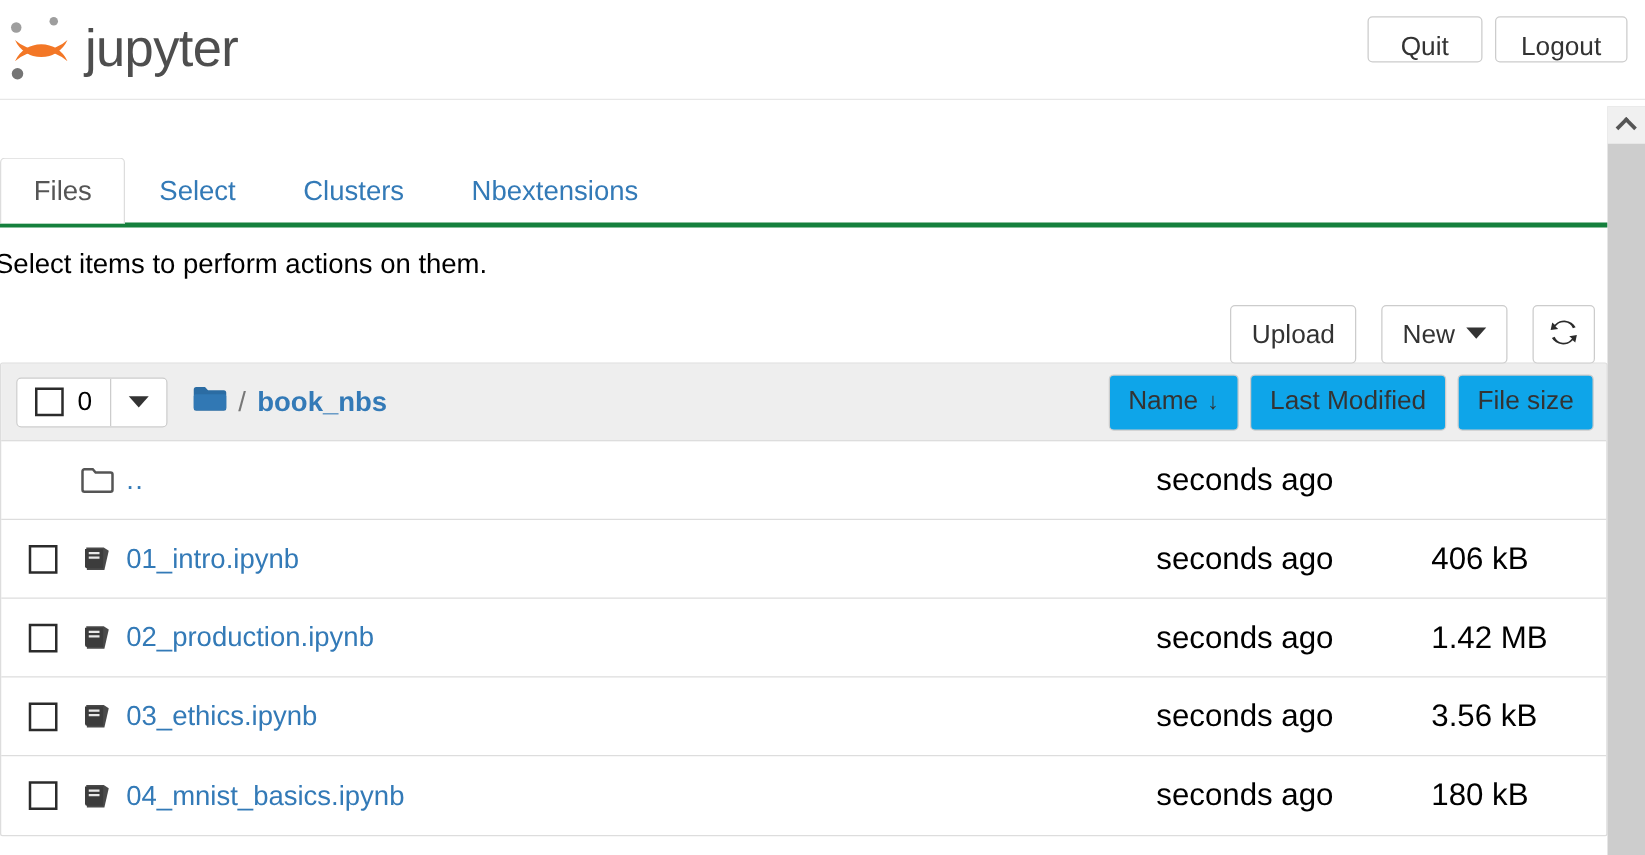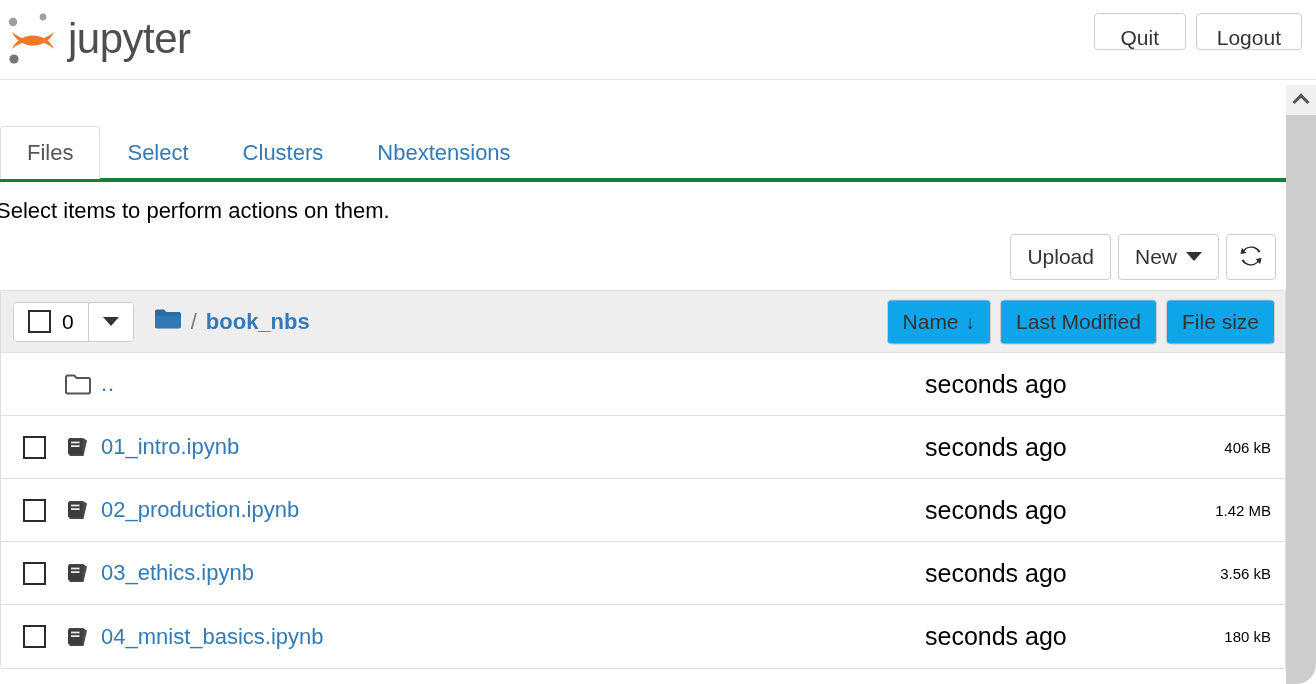--- a/index.html
+++ b/index.html
@@ -10,21 +10,20 @@
     background: #fff;
     font-family: "Liberation Sans", sans-serif;
     color: #000;
   }
 
   .page {
     position: relative;
     width: 1316px;
     height: 684px;
     overflow: hidden;
-    border-radius: 20px;
   }
 
   
   .header {
     position: relative;
     height: 80px;
     border-bottom: 1px solid #e7e7e7;
     background: #fff;
   }
   .logo-wrap {
@@ -111,23 +110,23 @@
     margin-left: -4px;
   }
 
   .action-bar {
     position: relative;
     height: 56px;
     margin-top: 10px;
   }
   .action-right {
     position: absolute;
-    right: 10px; top: 0;
-    display: flex;
-    gap: 7px;
+    right: 10px; top: 10px;
+    display: flex;
+    gap: 20px;
   }
   .btn-act {
     padding: 10px 16px 11px;
     font-size: 21px;
   }
   .caret {
     display: inline-block;
     width: 0; height: 0;
     margin-left: 9px;
     vertical-align: 3px;
@@ -257,23 +256,22 @@
     width: 232px;
     flex: none;
     font-size: 25px;
     color: #000;
     text-align: left;
     padding-left: 12px;
   }
   .row-size {
     width: 126px;
     flex: none;
-    font-size: 15px;
+    font-size: 25px;
     color: #000;
-    text-align: right;
   }
 
   
   .scrollbar {
     position: absolute;
     right: 0; top: 85px;
     width: 30px;
     bottom: 0;
     background: #cdcdcd;
   }

